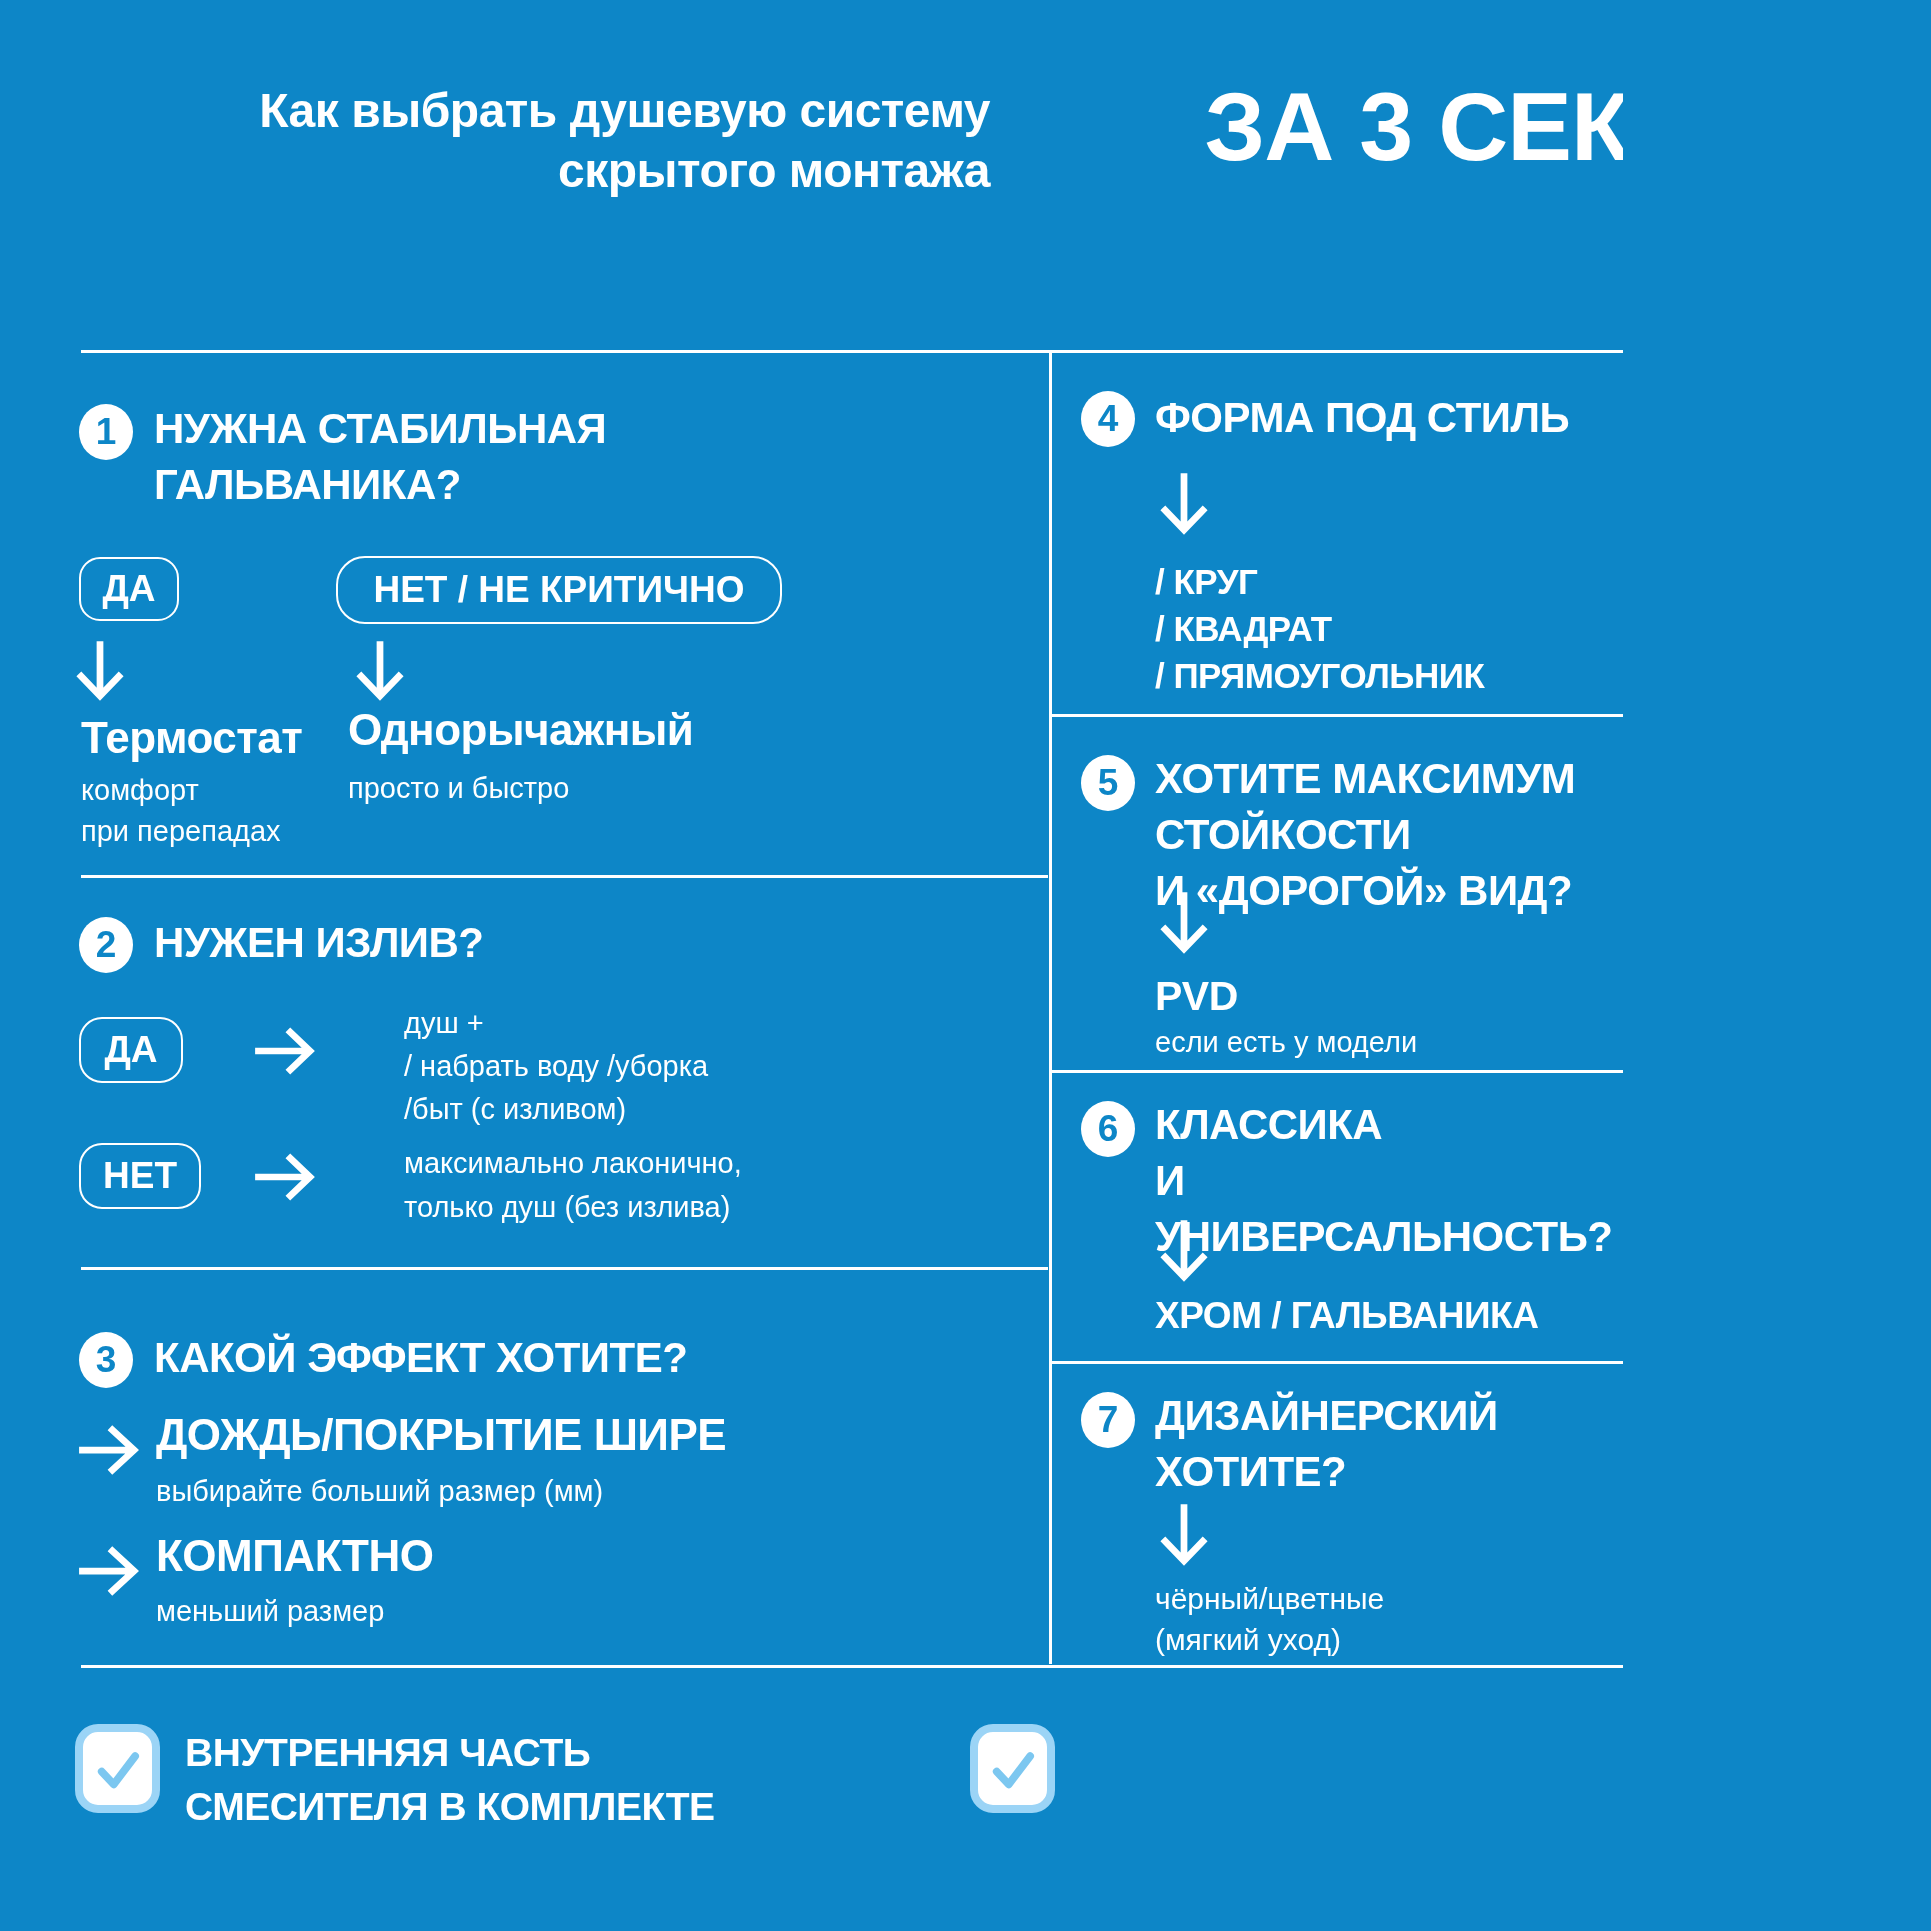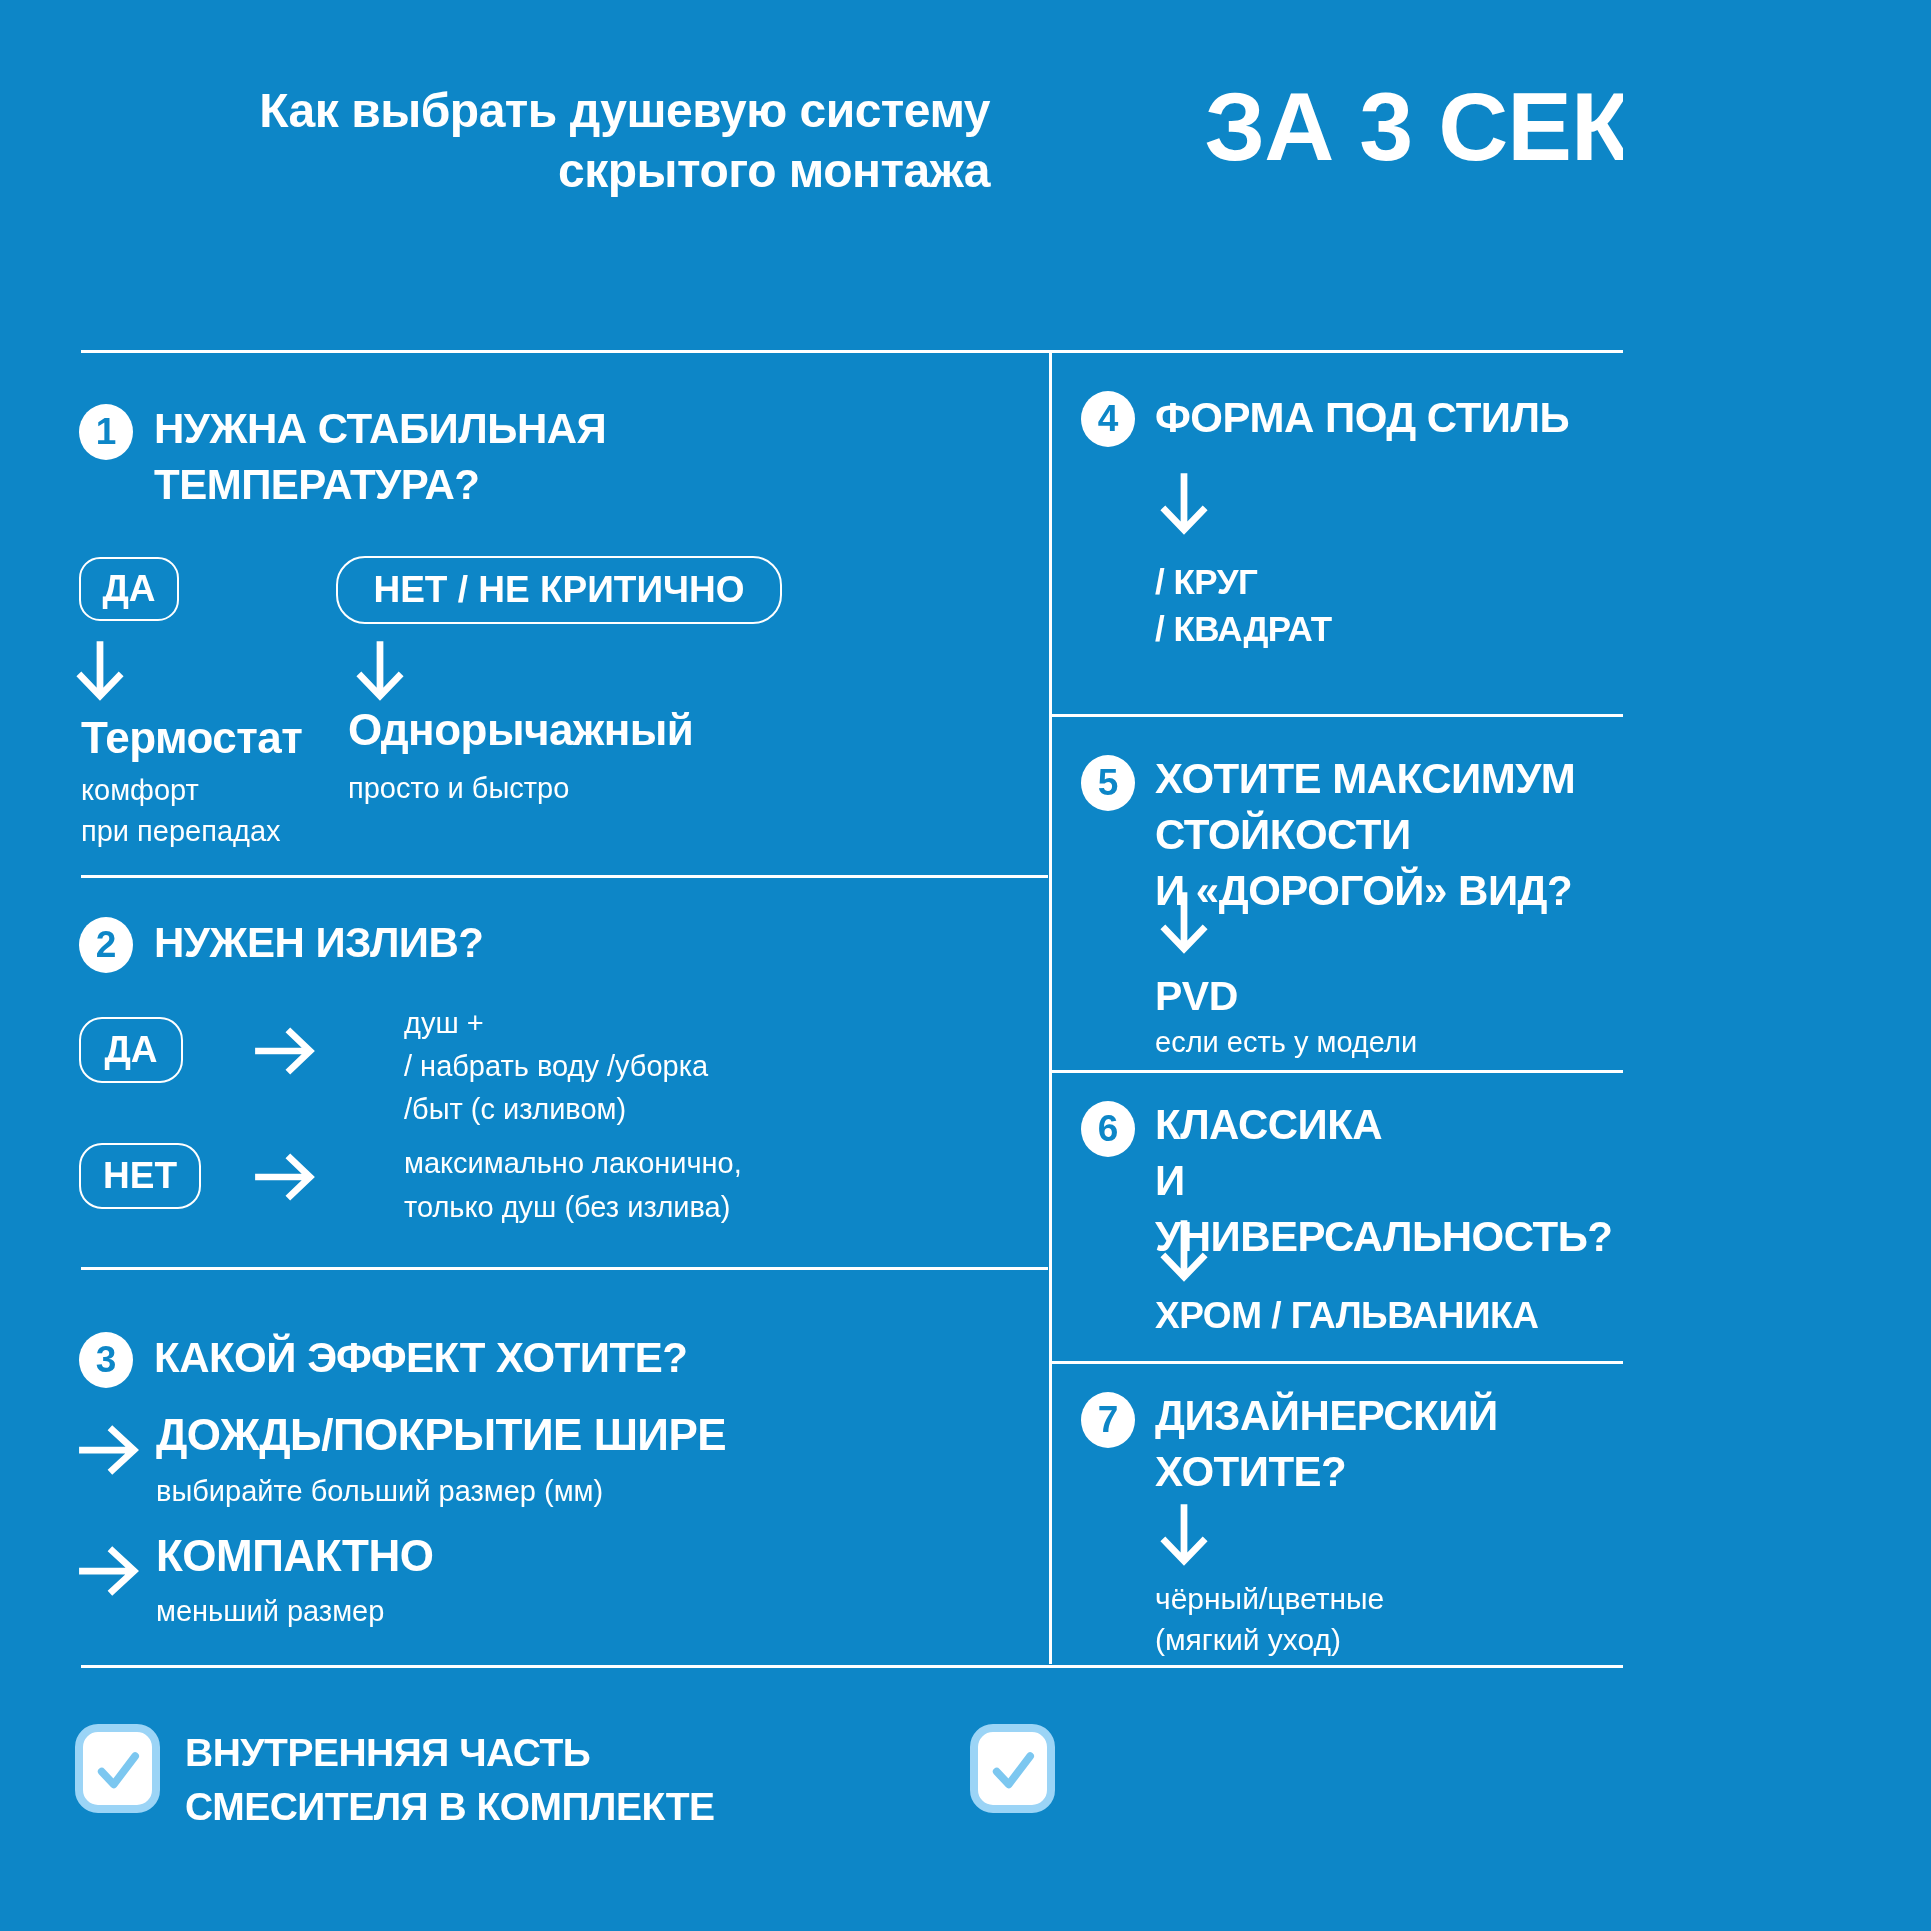--- a/index.html
+++ b/index.html
@@ -68,21 +68,21 @@
   <div class="vr" style="left:1049px;top:353px;height:1311px;"></div>
   <div class="hr" style="left:81px;top:875px;width:967px;"></div>
   <div class="hr" style="left:81px;top:1267px;width:967px;"></div>
   <div class="hr" style="left:1051px;top:714px;width:775px;"></div>
   <div class="hr" style="left:1051px;top:1070px;width:775px;"></div>
   <div class="hr" style="left:1051px;top:1361px;width:775px;"></div>
 
   <div class="num" style="left:79px;top:404px;">1</div>
   <div class="h" style="left:154px;top:401px;">
     <div>НУЖНА СТАБИЛЬНАЯ</div>
-    <div>ТЕМПЕРАТУРА?</div>
+    <div>ГАЛЬВАНИКА?</div>
   </div>
   <div class="pill" style="left:79px;top:557px;width:100px;height:64px;border-radius:21px;">ДА</div>
   <div class="pill" style="left:336px;top:556px;width:446px;height:68px;border-radius:29px;">НЕТ / НЕ КРИТИЧНО</div>
 
   <div class="arrow" style="left:75px;top:639px;">
     <svg width="50" height="62" viewBox="0 0 52 64" fill="none">
         <path d="M26 2 V56 M4 36 L26 59 L48 36" stroke="currentColor" stroke-width="7"></path>
       </svg>
   </div>
   <div class="arrow" style="left:355px;top:639px;">
@@ -147,20 +147,21 @@
   <div class="num" style="left:1081px;top:391px;">4</div>
   <div class="h" style="left:1155px;top:390px;">ФОРМА ПОД СТИЛЬ</div>
   <div class="arrow" style="left:1159px;top:471px;">
     <svg width="50" height="64" viewBox="0 0 52 66" fill="none">
         <path d="M26 2 V58 M4 38 L26 61 L48 38" stroke="currentColor" stroke-width="7"></path>
       </svg>
   </div>
   <div class="opts" style="left:1155px;top:558px;">
     <div>/ КРУГ</div>
     <div>/ КВАДРАТ</div>
+    <div>/ ПРЯМОУГОЛЬНИК</div>
   </div>
 
   <div class="num" style="left:1081px;top:755px;">5</div>
   <div class="h" style="left:1155px;top:751px;">
     <div>ХОТИТЕ МАКСИМУМ СТОЙКОСТИ</div>
     <div>И «ДОРОГОЙ» ВИД?</div>
   </div>
   <div class="arrow" style="left:1159px;top:890px;">
     <svg width="50" height="64" viewBox="0 0 52 66" fill="none">
         <path d="M26 2 V58 M4 38 L26 61 L48 38" stroke="currentColor" stroke-width="7"></path>

